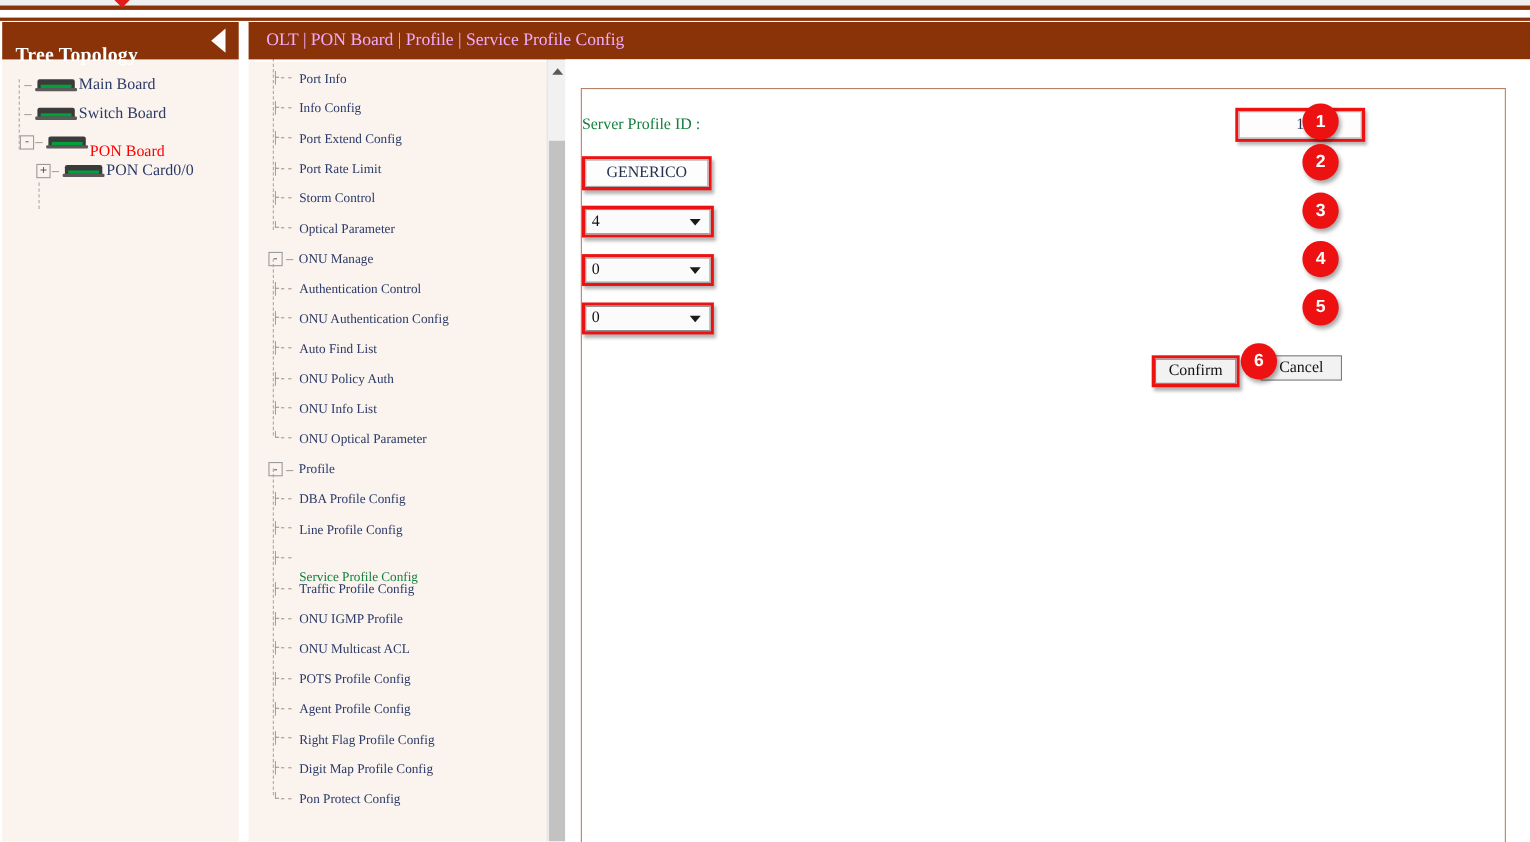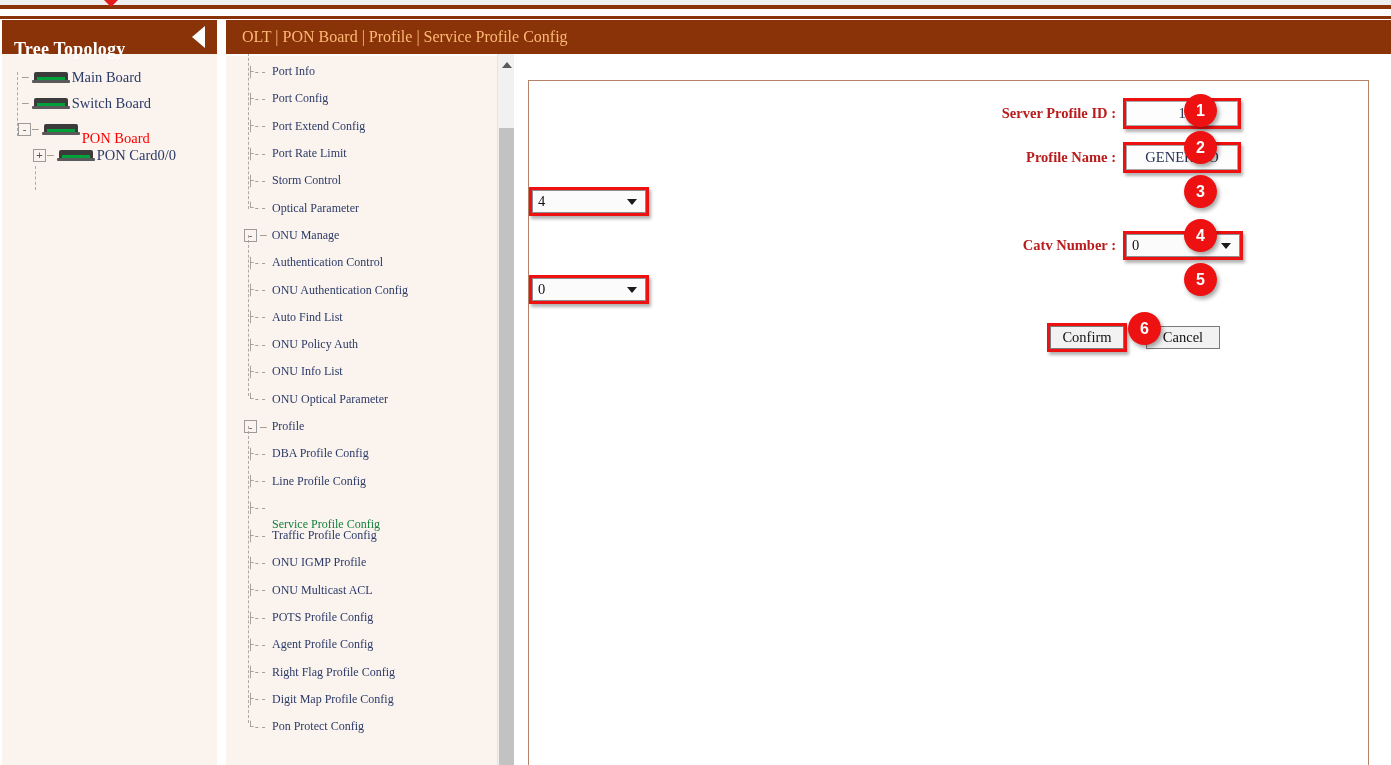--- a/index.html
+++ b/index.html
@@ -106,38 +106,38 @@
     width:0;height:0;border-left:5px solid transparent;border-right:5px solid transparent;
     border-bottom:6px solid #5a5a5a;
   }
   #nav-scroll-thumb {
     position:absolute; left:1px; top:108px; width:15px; height:637px; background:#c2c2c2; cursor:pointer;
   }
 
   
   #crumb-bar {
     position: absolute; left: 226px; top: 20px;
-    width: 1165px; height: 34px; background:#8a3309; color:#fdba74;
+    width: 1165px; height: 34px; background:#8a3309; color:#f0abfc;
     display:flex; align-items:center; padding-left: 16px;
     font-size: 16px;
   }
 
   
   #content-area { position:absolute; left: 514px; top: 54px; width: 877px; height: 711px; background:#ffffff; }
   #content-box {
     position:absolute; left: 14px; top: 26px; width: 841px; height: 690px;
     border: 1px solid #b58267; background:#ffffff;
   }
 
   
   #form { position:absolute; left: 0; top: 0; width: 841px; }
   .frow { position: relative; display:flex; align-items:center; height: 44px; }
   .flabel {
-    width: 594px; text-align: right; padding-right: 7px;
-    font-size: 14.5px; color: #b91c1c; font-weight: bold;
+    width: 594px; padding-right: 7px;
+    font-size: 14.5px; color: #15803d; font-weight: normal;
     font-family: "Liberation Serif", serif;
   }
   .fhl {
     position: relative;
     border: 3px solid #ee1111; padding: 0; display:inline-block;
     box-shadow: 2px 3px 3px rgba(0,0,0,.30);
   }
   .txtin {
     display:block; width: 112px; height: 25px; border: 1px solid #a7a7a7;
     background:#fdfdfd; text-align:center; font-size: 14.5px; color:#24324f;
@@ -155,21 +155,21 @@
   }
   .badge {
     position:absolute; width: 33px; height: 33px; border-radius:50%;
     background:#ee1111; color:#fff; font-family:"Liberation Sans", sans-serif;
     font-weight: bold; font-size: 16px;
     display:flex; align-items:center; justify-content:center;
     box-shadow: 2px 3px 4px rgba(0,0,0,.35);
   }
 
   
-  #btn-row { position:absolute; left: 0; top: 242px; width: 841px; display:flex; align-items:center; }
+  #btn-row { position:absolute; left: 0; top: 242px; width: 841px; display:flex; align-items:flex-start; }
   #btn-spacer { width: 518px; }
   .btnhl { border: 3px solid #ee1111; display:inline-block; box-shadow: 2px 3px 3px rgba(0,0,0,.30); }
   .btn {
     display:block; min-width: 74px; height: 23px; line-height: 21px;
     border: 1px solid #7b7b7b; background: #f2f2f2;
     font-size: 14.5px; color:#121212; text-align:center;
     font-family: "Liberation Serif", serif; cursor:pointer; padding: 0 8px;
   }
   #cancel-btn-wrap { margin-left: 19px; }
   #badge-6 { position:absolute; left: 78px; top: -14px; }
@@ -252,21 +252,21 @@
 
 <div id="nav-panel">
   <div id="nav-top-bar"></div>
   <div id="nav-list">
       <div class="nav-item child">
         <span class="ndash" style="position: absolute; left: 21px; color: rgb(155, 143, 134); font-family: &quot;Liberation Mono&quot;, monospace; font-size: 11px;">├--</span>
         <span class="nlabel">Port Info</span>
       </div>
       <div class="nav-item child">
         <span class="ndash" style="position: absolute; left: 21px; color: rgb(155, 143, 134); font-family: &quot;Liberation Mono&quot;, monospace; font-size: 11px;">├--</span>
-        <span class="nlabel">Port Config</span>
+        <span class="nlabel">Info Config</span>
       </div>
       <div class="nav-item child">
         <span class="ndash" style="position: absolute; left: 21px; color: rgb(155, 143, 134); font-family: &quot;Liberation Mono&quot;, monospace; font-size: 11px;">├--</span>
         <span class="nlabel">Port Extend Config</span>
       </div>
       <div class="nav-item child">
         <span class="ndash" style="position: absolute; left: 21px; color: rgb(155, 143, 134); font-family: &quot;Liberation Mono&quot;, monospace; font-size: 11px;">├--</span>
         <span class="nlabel">Port Rate Limit</span>
       </div>
       <div class="nav-item child">
@@ -376,37 +376,35 @@
 
     <div id="form" style="padding-top: 10px;">
         <div class="frow">
           <div class="flabel">Server Profile ID :</div>
           <div class="fhl">
             <input class="txtin" type="text" value="1" style="">
           </div>
           <span class="badge" style="left: 655px; top: 3px;">1</span>
         </div>
         <div class="frow">
-          <div class="flabel">Profile Name :</div>
           <div class="fhl">
             <input class="txtin" type="text" value="GENERICO" style="">
           </div>
           <span class="badge" style="left: 655px; top: -4px;">2</span>
         </div>
         <div class="frow">
           <div class="fhl">
             <div class="selin">
               <span>4</span>
               <span class="caret"></span>
             </div>
           </div>
           <span class="badge" style="left: 655px; top: -4px;">3</span>
         </div>
         <div class="frow">
-          <div class="flabel">Catv Number :</div>
           <div class="fhl">
             <div class="selin">
               <span>0</span>
               <span class="caret"></span>
             </div>
           </div>
           <span class="badge" style="left: 655px; top: -4px;">4</span>
         </div>
         <div class="frow">
           <div class="fhl">

